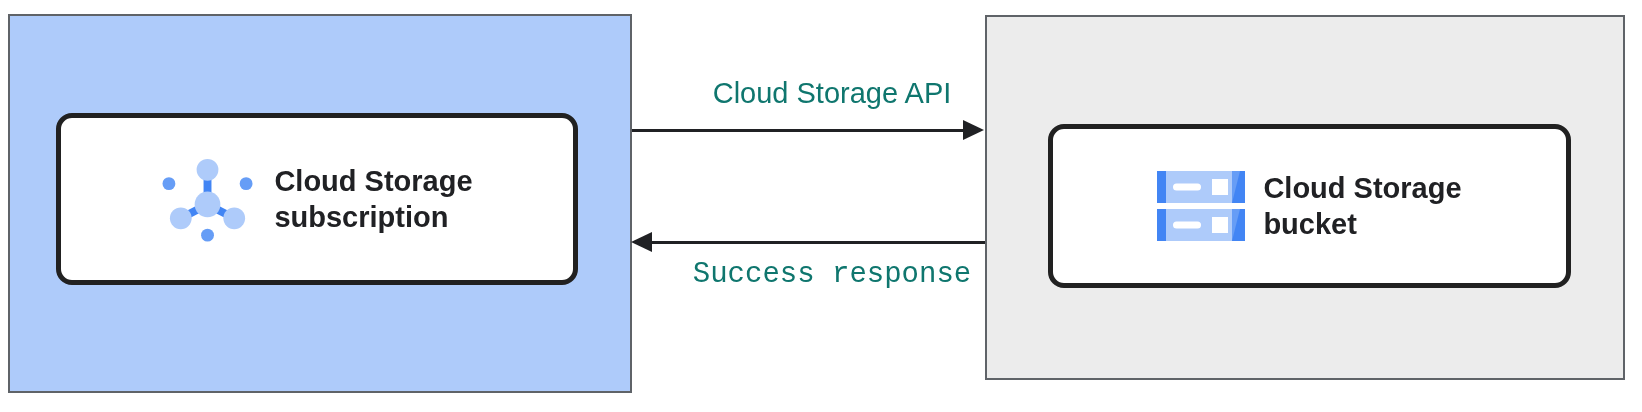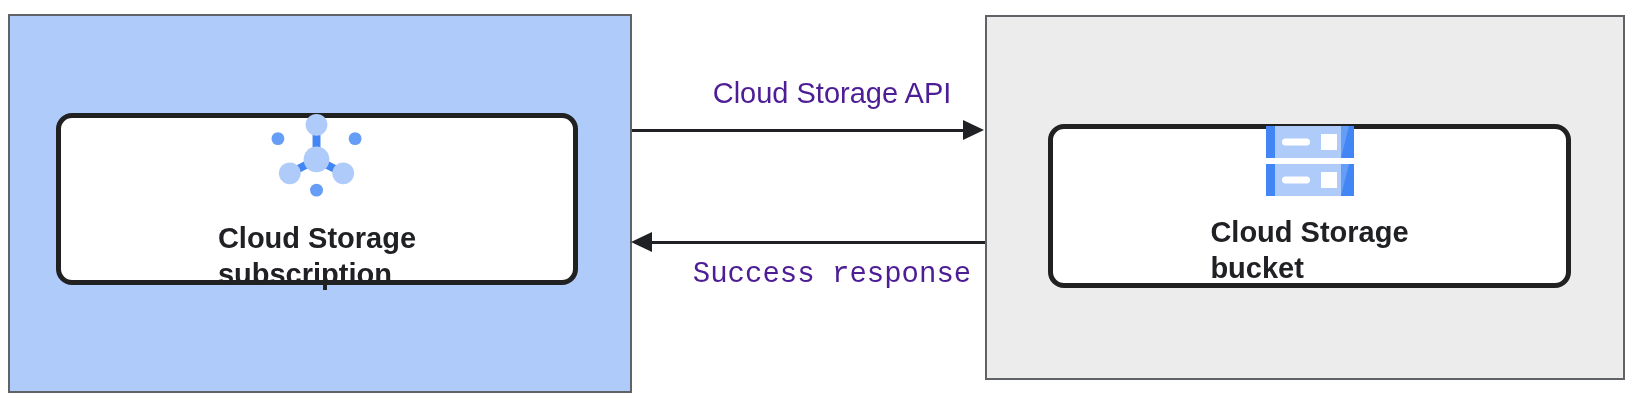--- a/index.html
+++ b/index.html
@@ -33,21 +33,20 @@
   .node {
     position: absolute;
     box-sizing: border-box;
     background: #ffffff;
     border: 5px solid #212121;
     border-radius: 16px;
     display: flex;
     align-items: center;
     justify-content: center;
     gap: 18px;
-    flex-direction: column;
   }
   .node-left {
     left: 56px; top: 113px;
     width: 522px; height: 172px;
   }
   .node-right {
     left: 1048px; top: 124px;
     width: 523px; height: 164px;
   }
   .node-label {
@@ -89,21 +88,21 @@
   .arrowhead-left {
     left: 631px; top: 232px;
     border-right: 21px solid #202124;
   }
   .edge-label {
     position: absolute;
     left: 632px;
     width: 400px;
     text-align: center;
     font-size: 29px;
-    color: #4c1d95;
+    color: #0f766e;
   }
   .edge-label-top { top: 77px; }
   .edge-label-bottom { top: 258px; font-family: Liberation Mono, monospace; }
 </style>
 </head>
 <body>
 
 <div class="stage">
 
   <div class="container-box container-left"></div>

